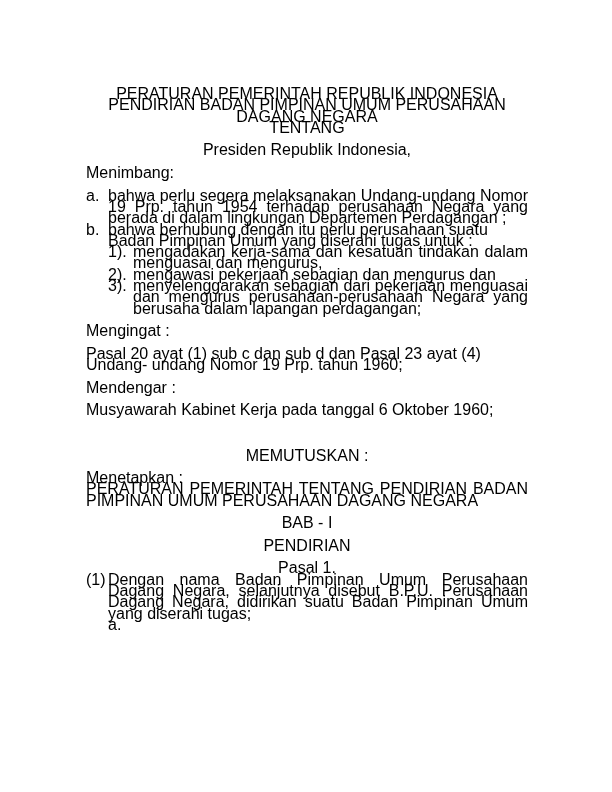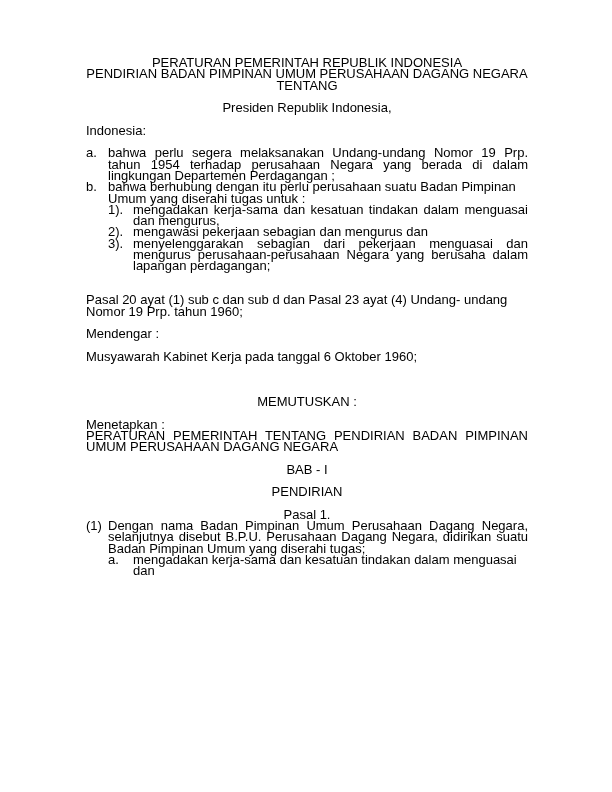--- a/index.html
+++ b/index.html
@@ -1,20 +1,20 @@
 <!DOCTYPE html>
 <html><head>
   <meta charset="utf-8">
   <style>
     html, body { margin: 0; padding: 0; background: #ffffff; }
     body { width: 612px; height: 792px; position: relative; overflow: hidden; }
     .page {
-      position: absolute; left: 86px; top: 57px; width: 442px;
+      position: absolute; left: 86px; top: 88px; width: 442px;
       font-family: "Liberation Sans", sans-serif;
-      font-size: 13px; line-height: 11.3px; color: #000;
+      font-size: 16px; line-height: 11.3px; color: #000;
     }
     .center { text-align: center; }
     .just { text-align: justify; }
     .gap { height: 11.3px; }
     .row { display: flex; }
     .lbl { flex: 0 0 22px; }
     .txt { flex: 1; text-align: justify; }
     .lbl3 { flex: 0 0 25px; }
     .sub1 { padding-left: 22px; }
   </style>
@@ -23,21 +23,21 @@
 
 <div class="page">
 
   <div class="center">PERATURAN PEMERINTAH REPUBLIK INDONESIA</div>
   <div class="center">PENDIRIAN BADAN PIMPINAN UMUM PERUSAHAAN DAGANG NEGARA</div>
   <div class="center">TENTANG</div>
   <div class="gap"></div>
   <div class="center">Presiden Republik Indonesia,</div>
   <div class="gap"></div>
 
-  <div>Indonesia:</div>
+  <div>Menimbang:</div>
   <div class="gap"></div>
 
   <div class="row">
     <div class="lbl">a.</div>
     <div class="txt">bahwa perlu segera melaksanakan Undang-undang Nomor 19 Prp. tahun 1954 terhadap perusahaan Negara yang berada di dalam lingkungan Departemen Perdagangan ;</div>
   </div>
   <div class="row">
     <div class="lbl">b.</div>
     <div class="txt" style="text-align:left">bahwa berhubung dengan itu perlu perusahaan suatu Badan Pimpinan Umum yang diserahi tugas untuk :</div>
   </div>
@@ -50,20 +50,21 @@
       <div class="lbl3">2).</div>
       <div class="txt">mengawasi pekerjaan sebagian dan mengurus dan</div>
     </div>
     <div class="row">
       <div class="lbl3">3).</div>
       <div class="txt">menyelenggarakan sebagian dari pekerjaan menguasai dan mengurus perusahaan-perusahaan Negara yang berusaha dalam lapangan perdagangan;</div>
     </div>
   </div>
   <div class="gap"></div>
 
+  <div>Mengingat :</div>
   <div class="gap"></div>
   <div>Pasal 20 ayat (1) sub c dan sub d dan Pasal 23 ayat (4) Undang- undang Nomor 19 Prp. tahun 1960;</div>
   <div class="gap"></div>
 
   <div>Mendengar :</div>
   <div class="gap"></div>
   <div>Musyawarah Kabinet Kerja pada tanggal 6 Oktober 1960;</div>
   <div class="gap"></div>
   <div class="gap"></div>
   <div class="gap"></div>
@@ -79,16 +80,15 @@
   <div class="center">PENDIRIAN</div>
   <div class="gap"></div>
 
   <div class="center">Pasal 1.</div>
   <div class="row">
     <div class="lbl">(1)</div>
     <div class="txt">Dengan nama Badan Pimpinan Umum Perusahaan Dagang Negara, selanjutnya disebut B.P.U. Perusahaan Dagang Negara, didirikan suatu Badan Pimpinan Umum yang diserahi tugas;</div>
   </div>
   <div class="row" style="padding-left:22px">
     <div class="lbl3">a.</div>
-    <div style="flex:1">mengadakan kerja-sama dan kesatuan tindakan dalam menguasai dan</div>
   </div>
 
 </div>
 
 </body></html>

